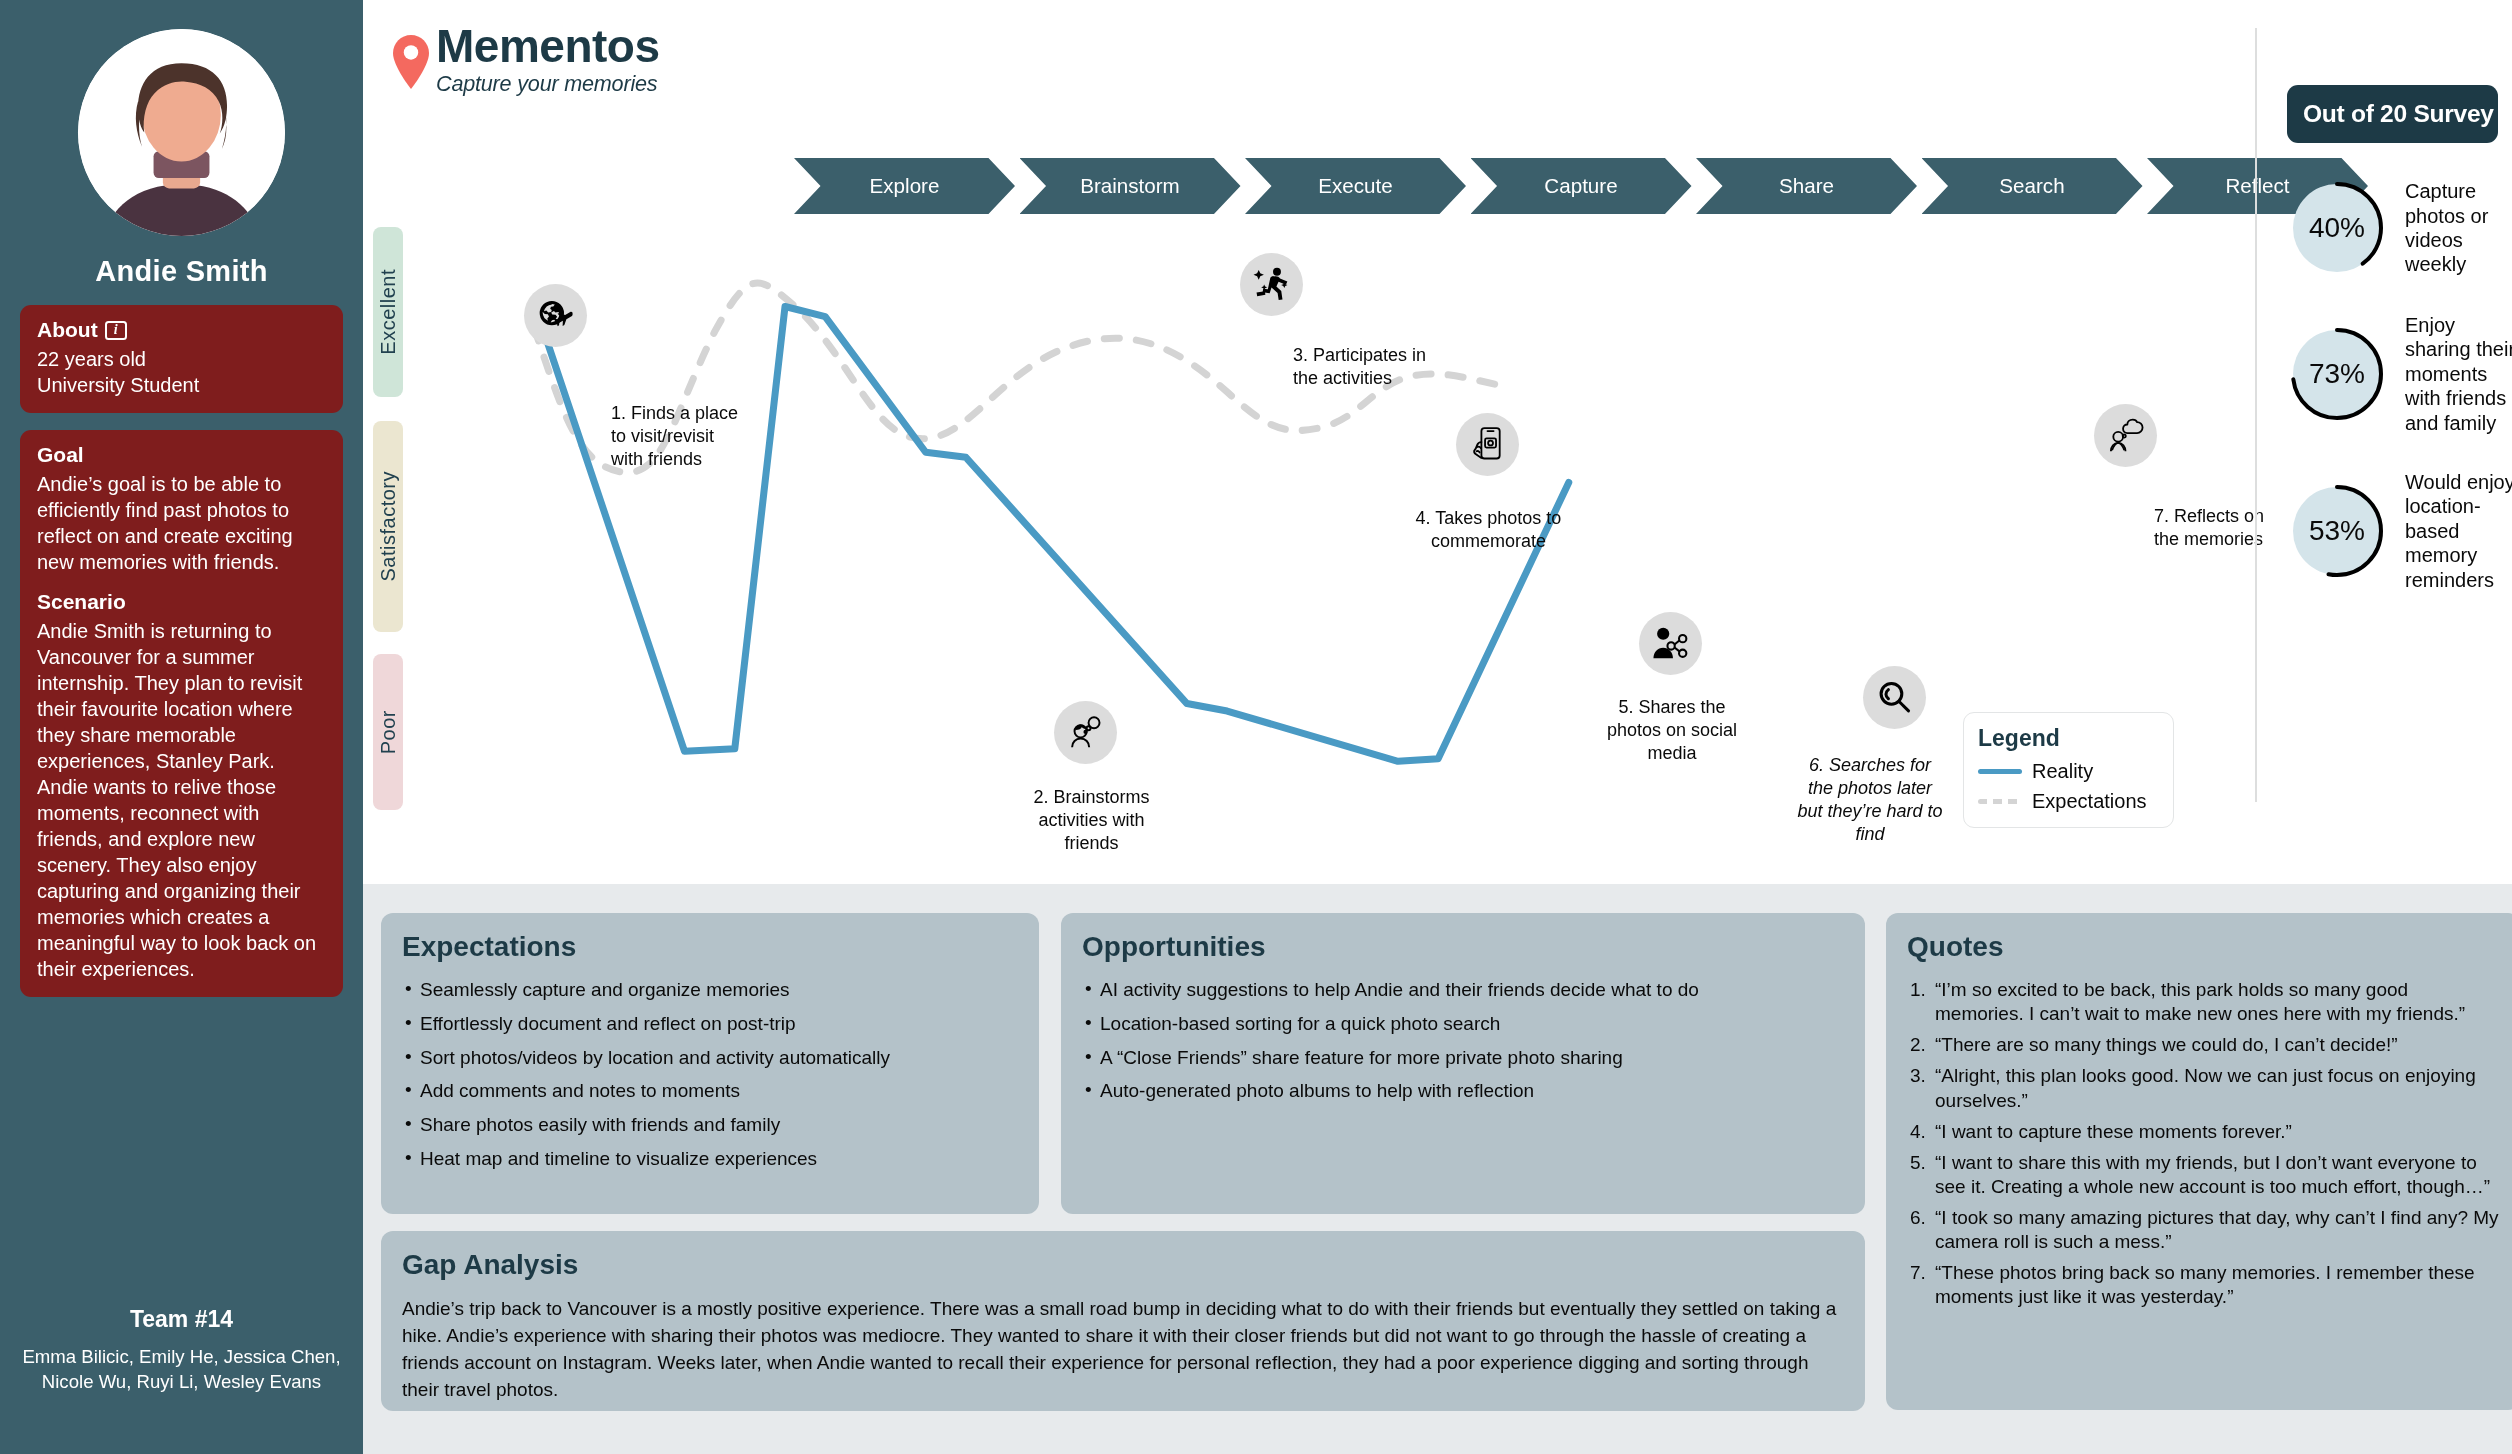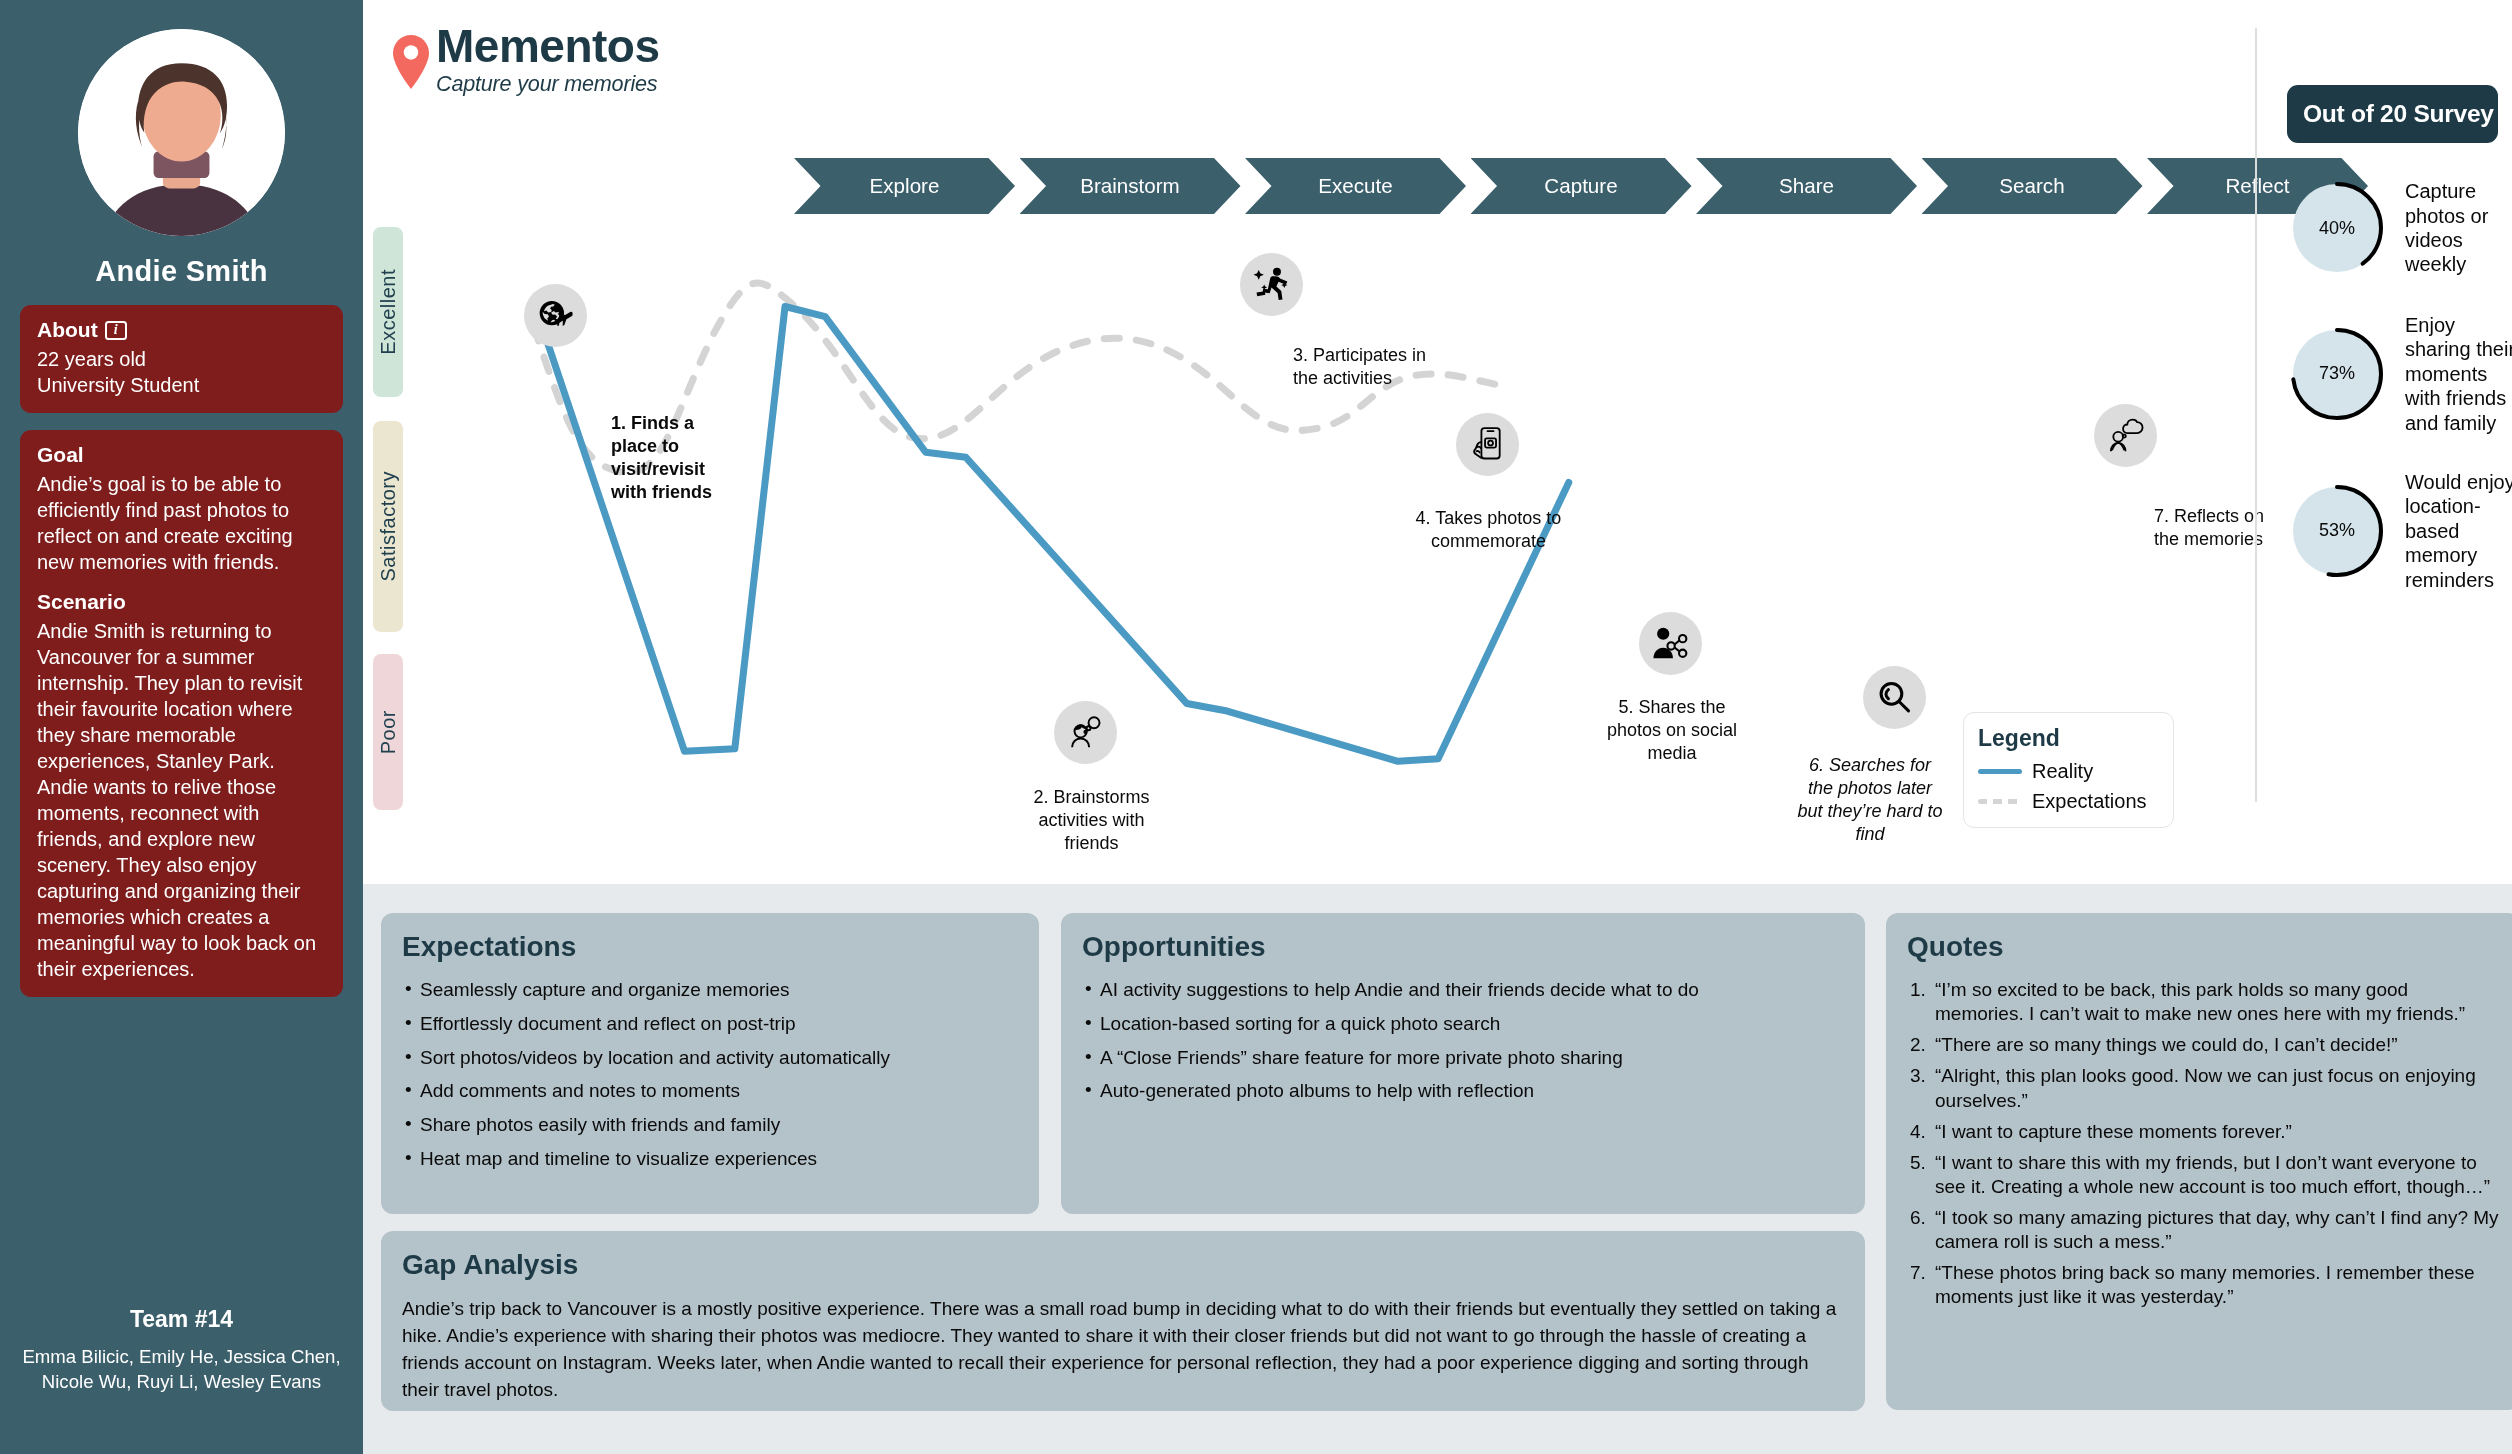--- a/index.html
+++ b/index.html
@@ -134,21 +134,21 @@
   #survey-banner {
     width: 211px; background: #1d3a46; color: #ffffff; border-radius: 11px;
     padding: 15px 16px; font-size: 24.6px; font-weight: 700; letter-spacing: -0.3px;
     white-space: nowrap;
   }
   .stat-row { display: flex; align-items: center; gap: 18px; margin-top: 35px; }
   .donut { position: relative; width: 100px; height: 100px; flex: 0 0 auto; }
   .donut svg { width: 100px; height: 100px; display: block; }
   .donut-value {
     position: absolute; inset: 0; display: flex; align-items: center; justify-content: center;
-    font-size: 18px; color: #0a0a0a;
+    font-size: 28px; color: #0a0a0a;
   }
   .stat-caption { font-size: 20px; line-height: 1.22; color: #0a0a0a; }
 
   
   #bottom-area {
     position: absolute; left: 363px; top: 884px;
     width: 2176px; height: 570px;
     background: #e7eaec;
   }
   .panel { position: absolute; background: #b4c2c9; border-radius: 12px; padding: 18px 21px 20px 21px; }
@@ -258,21 +258,21 @@
 
     <polyline points="360,260 640,1095 740,1090 840,210 920,230 1120,500 1200,510 1640,1000 1720,1015 2060,1115 2140,1110 2400,560" fill="none" stroke="#4a9ac4" stroke-width="14" stroke-linecap="round" stroke-linejoin="round"></polyline>
   </svg>
 
   <div class="node-icon" style="left:161px; top:284px;">
     <svg viewBox="0 0 64 64" fill="#000">
       <path d="M26 8a20 20 0 1 0 0 40 20 20 0 0 0 0-40Zm0 5c1.7 0 3.3.3 4.8.9l-2.4 3.2-3.8.5-1.3 3.3 2.6 2-1.1 3.5-4.7.6-3.2-3.4-3.8 1.6a15 15 0 0 1 12.9-11.2ZM11 28c0-.6 0-1.2.1-1.8l3.3 3.4 5 .2 1.9 4-2.7 3.3 1 3.4A15 15 0 0 1 11 28Zm15 15c-.7 0-1.3 0-2-.1l2.4-3.1 5.3-1.2 2.9-4.6-2.4-3.2-5.6-.4-1.6-3.3 4.5-2.6 2.4 2.7 4.9-1 1.9 3.4A15 15 0 0 1 26 43Z"></path>
       <path d="M60 27.5c-.7-1.4-2.5-1.9-3.8-1.1l-8.4 4.6-9.6-3.3-2.8 1.6 6.5 5.9-5.8 3.2-4.4-1-2.3 1.3 4.4 4.6 1.7 6.2 2.3-1.3.5-4.5 5.8-3.2-.4 8.8 2.8-1.6 3.4-9.7 8.4-4.6c1.3-.7 1.9-2.5 1.7-3.9Z"></path>
     </svg>
   </div>
-  <div class="node-label" style="left:248px; top:412px; width:131px;font-weight:bold;">1. Finds a place to visit/revisit with friends</div>
+  <div class="node-label" style="left:248px; top:402px; width:131px;">1. Finds a place to visit/revisit with friends</div>
 
   <div class="node-icon" style="left:691px; top:701px;">
     <svg viewBox="0 0 64 64" fill="none" stroke="#000" stroke-width="3.2" stroke-linejoin="round">
       <circle cx="24" cy="30" r="10"></circle>
       <path d="M16 28c0-5 3-9 8-9s8 3 8 7c-3 0-5-1-6-3-1 3-5 5-10 5Z" fill="#000" stroke="none"></path>
       <path d="M10 56c0-8 6-14 14-14s14 6 14 14"></path>
       <circle cx="46" cy="16" r="9"></circle>
       <circle cx="37" cy="25" r="3.2"></circle>
       <circle cx="32" cy="31" r="1.8"></circle>
     </svg>

